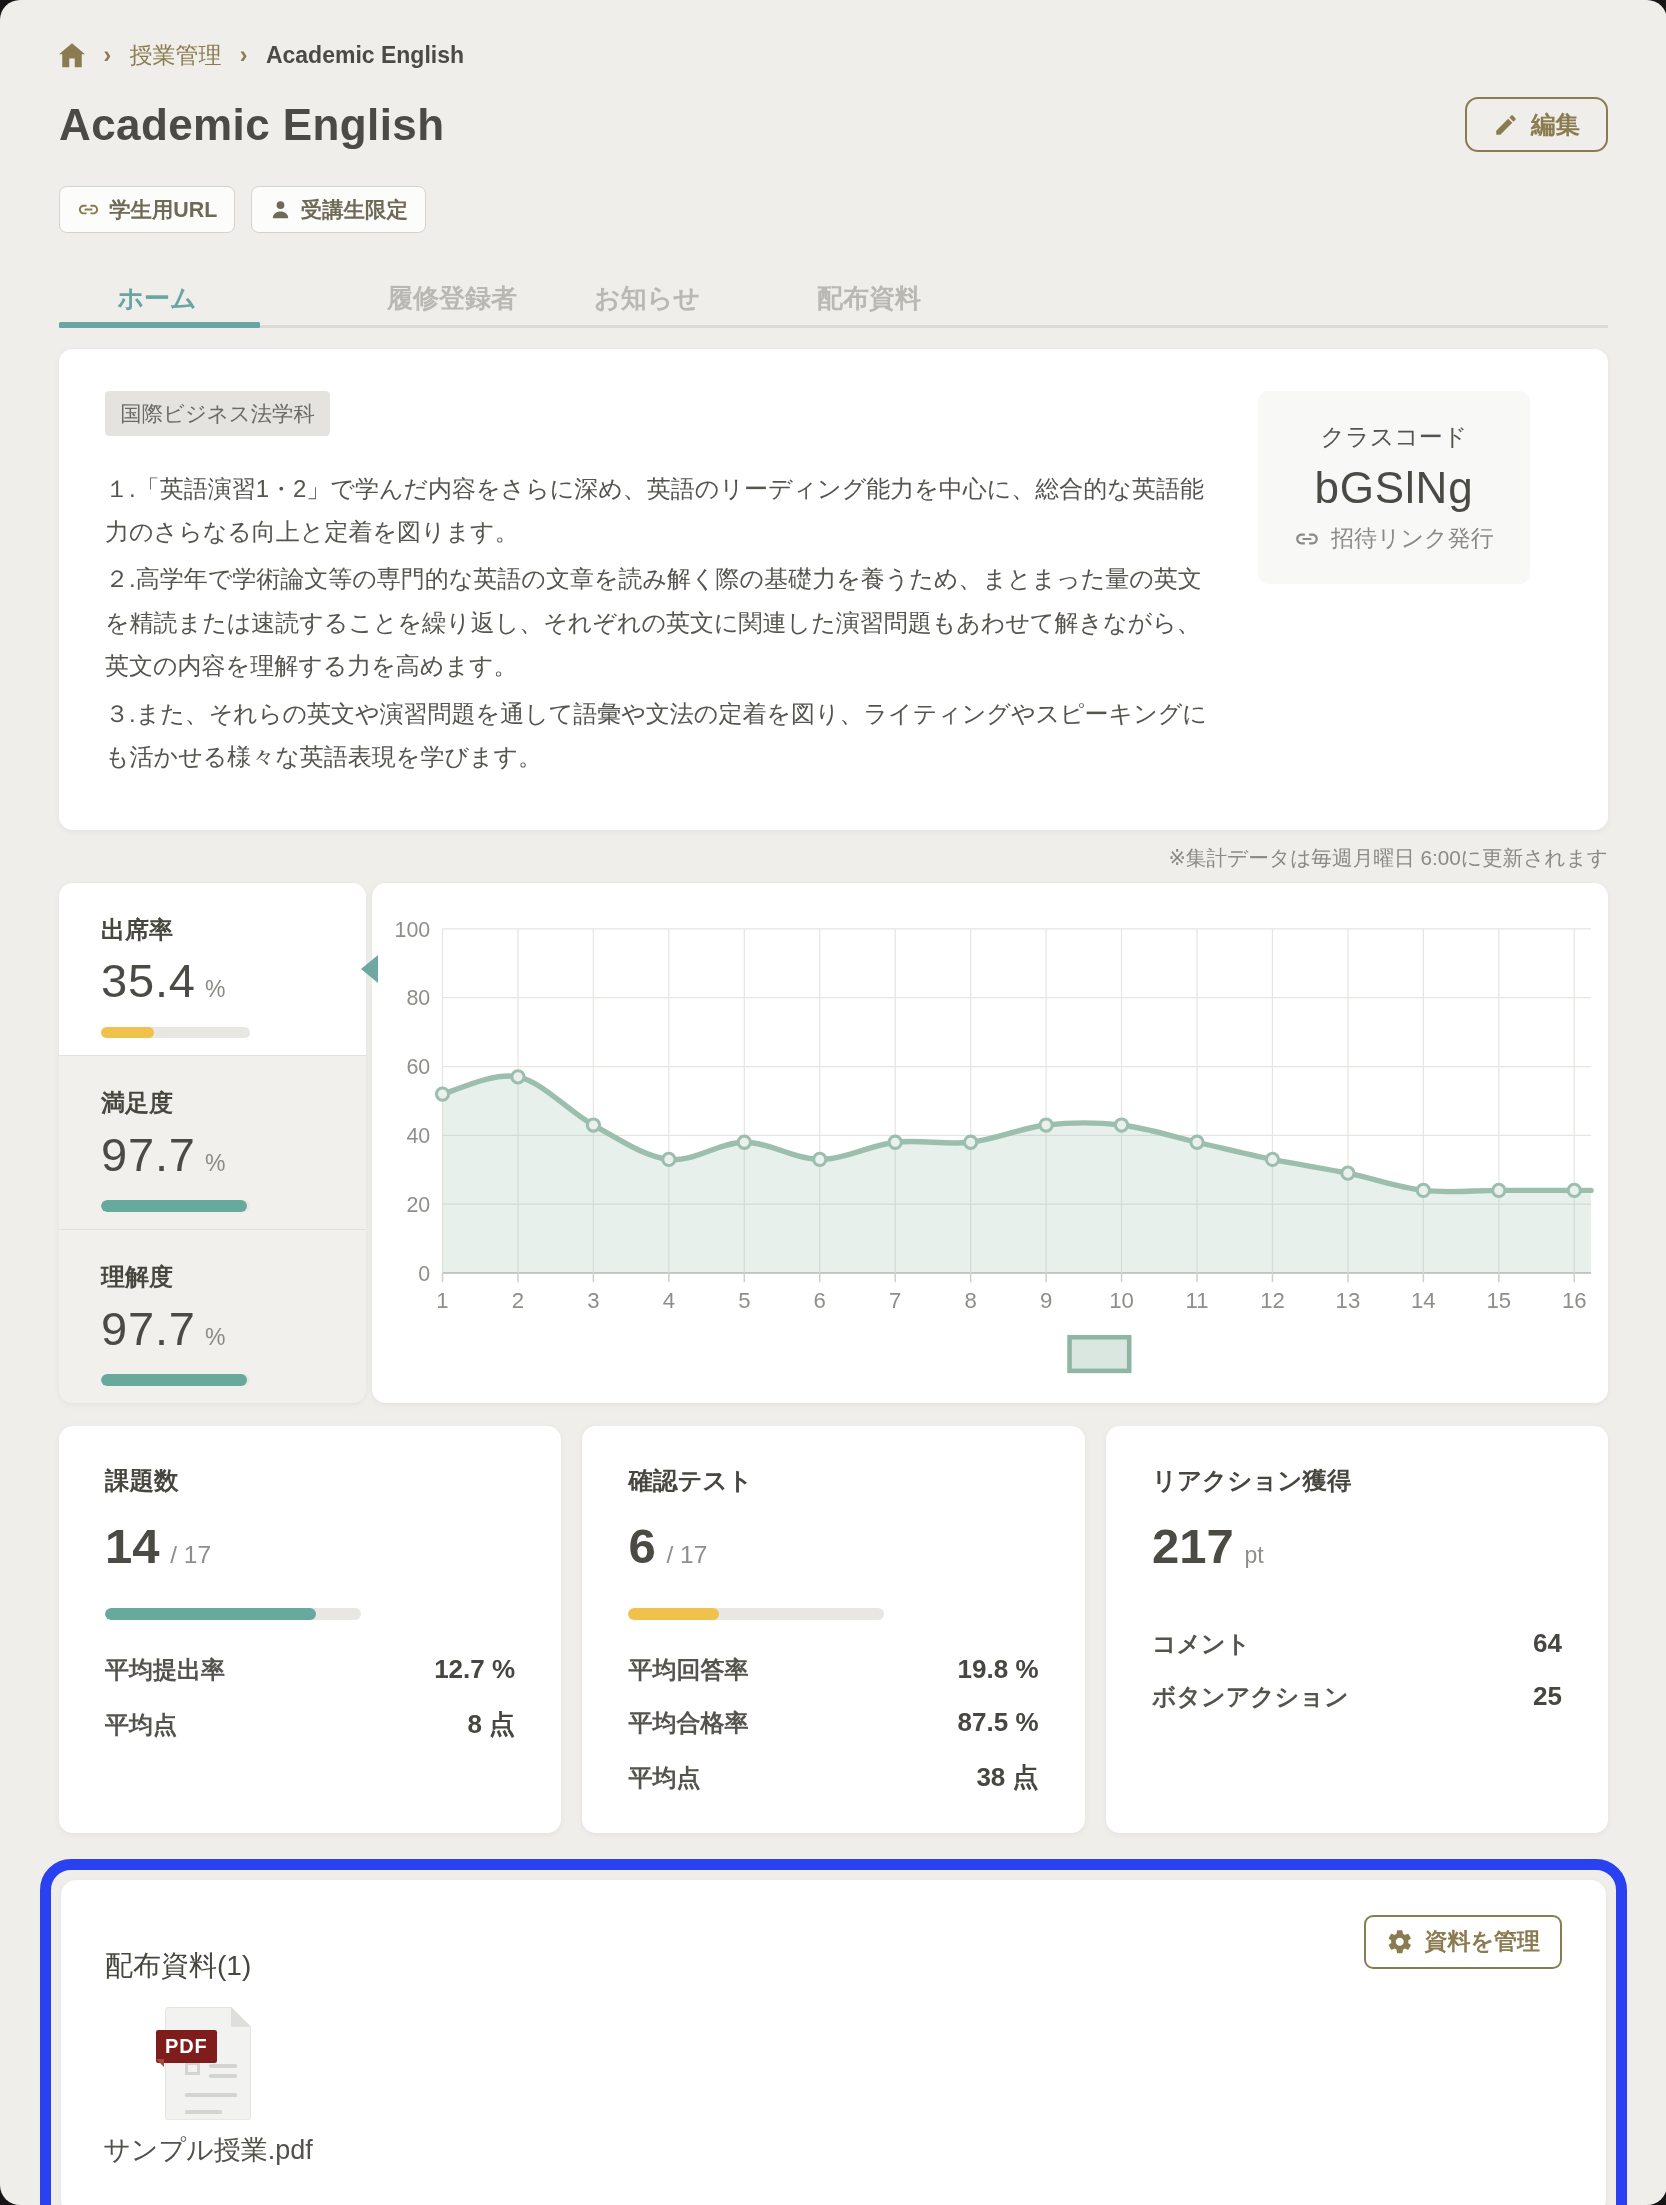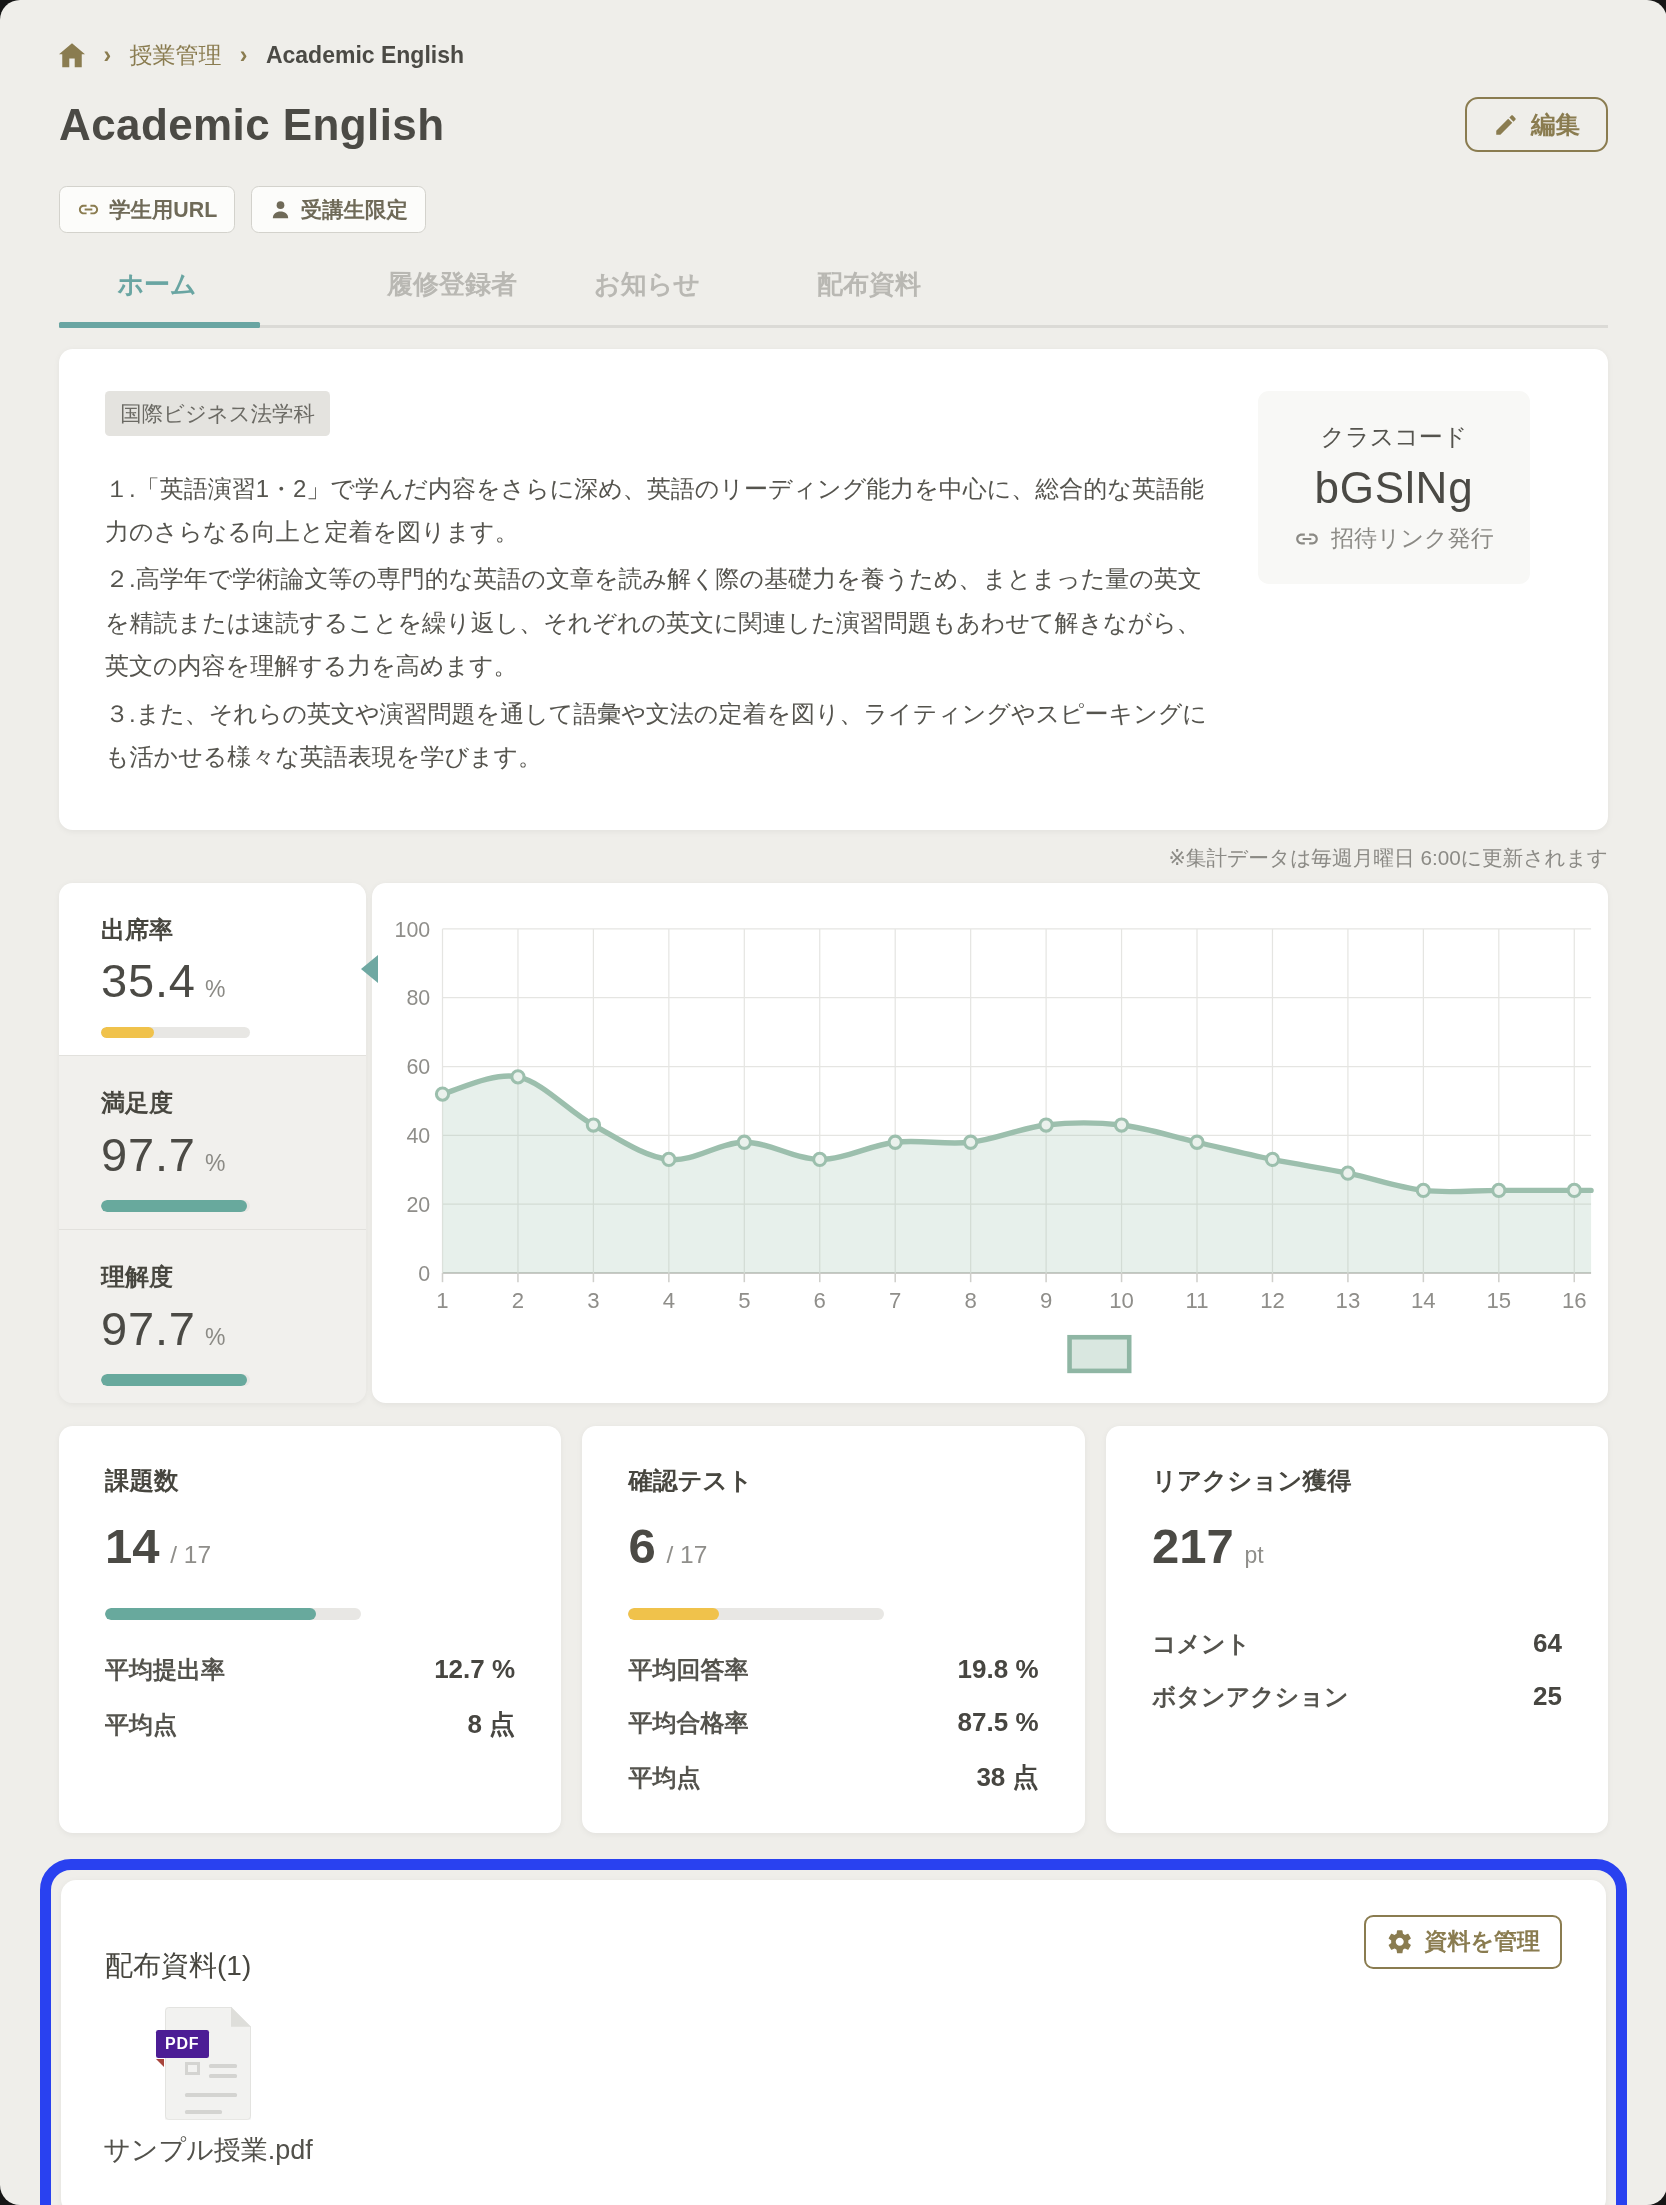--- a/index.html
+++ b/index.html
@@ -17,21 +17,21 @@
   .title-row { margin-top:26px; display:flex; align-items:center; justify-content:space-between; }
   h1.page-title { font-size:44px; font-weight:bold; color:#4b4a45; letter-spacing:0.4px; }
   .edit-btn { display:flex; align-items:center; gap:12.2px; border:2.3px solid #8a7c50; border-radius:13px; padding:9.2px 26px; color:#8a7c50; font-size:24.5px; font-weight:bold; background:transparent; cursor:pointer; }
 
   
   .chip-row { margin-top:34px; display:flex; gap:15.3px; }
   .chip { display:flex; align-items:center; gap:9.2px; background:#fcfcfa; border:1.5px solid #d3d2cc; border-radius:7.7px; padding:7.7px 17px; font-size:21.4px; font-weight:bold; color:#6f6a58; cursor:pointer; }
 
   
   .tabs { margin-top:35px; position:relative; height:60px; border-bottom:3.1px solid #dbdad6; }
-  .tab { position:absolute; bottom:23px; transform:translateX(-50%); font-size:26px; font-weight:bold; color:#b9b8b3; cursor:pointer; white-space:nowrap; }
+  .tab { position:absolute; bottom:9px; transform:translateX(-50%); font-size:26px; font-weight:bold; color:#b9b8b3; cursor:pointer; white-space:nowrap; }
   .tab.active { color:#69a5a2; }
   .tab-underline { position:absolute; left:0; bottom:-3.1px; width:201px; height:5.4px; background:#69a5a2; border-radius:1.5px; }
 
   .card { background:#ffffff; border-radius:13.8px; box-shadow:0 1.5px 6.1px rgba(0,0,0,.05); }
 
   
   .course-card { margin-top:21.4px; padding:42px 46px; display:flex; min-height:481px; }
   .course-left { width:1119px; }
   .meta-row { display:flex; align-items:center; justify-content:space-between; }
   .dept-badge { background:#e4e3df; color:#6b6a64; font-size:21.4px; padding:7.7px 15.3px; border-radius:4.6px; }
@@ -82,21 +82,21 @@
   .materials-wrap { margin:26px -19px 0; border:11.5px solid #2941f0; border-radius:31px; padding:10px; }
   .materials-card { border-radius:15.3px; padding:35px 44px 46px; min-height:242px; }
   .materials-head { display:flex; justify-content:space-between; align-items:flex-start; }
   .materials-title { font-size:28px; font-weight:normal; color:#47463f; margin-top:32px; }
   .manage-btn { display:flex; align-items:center; gap:10.7px; border:2.3px solid #8a7c50; border-radius:9.2px; padding:9.2px 20px; color:#8a7c50; font-size:23px; font-weight:bold; background:#fff; cursor:pointer; }
   .gear-glyph { font-size:27.5px; line-height:1; }
   .file-item { margin-top:21.4px; margin-left:38px; width:130px; display:flex; flex-direction:column; align-items:center; cursor:pointer; }
   .pdf-icon { position:relative; width:86px; height:113px; }
   .pdf-page { position:absolute; inset:0; background:#f2f2f0; border:0.8px solid #e3e3e0; border-radius:3.8px; clip-path:polygon(0 0, calc(100% - 20px) 0, 100% 20px, 100% 100%, 0 100%); box-shadow:0 1.5px 3.1px rgba(0,0,0,.08); }
   .pdf-fold { position:absolute; top:0; right:0; width:20px; height:20px; background:#dededa; clip-path:polygon(0 0, 100% 100%, 0 100%); }
-  .pdf-badge { position:absolute; left:-9.2px; top:23px; background:#4c1d95; color:#ffffff; font-size:16px; font-weight:bold; padding:5.4px 9.2px; border-radius:2.3px; letter-spacing:0.8px; }
+  .pdf-badge { position:absolute; left:-9.2px; top:23px; background:#7f1d1d; color:#ffffff; font-size:20px; font-weight:bold; padding:5.4px 9.2px; border-radius:2.3px; letter-spacing:0.8px; }
   .pdf-badge-fold { position:absolute; left:-9.2px; top:52px; width:0; height:0; border-top:8.4px solid #a8453c; border-left:8.4px solid transparent; }
   .pdf-line { position:absolute; background:#d4d4d1; border-radius:1.5px; }
   .pdf-sq { position:absolute; width:15.3px; height:13.8px; border:3.1px solid #d4d4d1; left:20px; top:55px; }
   .file-name { margin-top:12.2px; font-size:27px; color:#52514b; white-space:nowrap; }
 
   .icon-svg { display:block; }
 </style>
 </head>
 <body>
 

